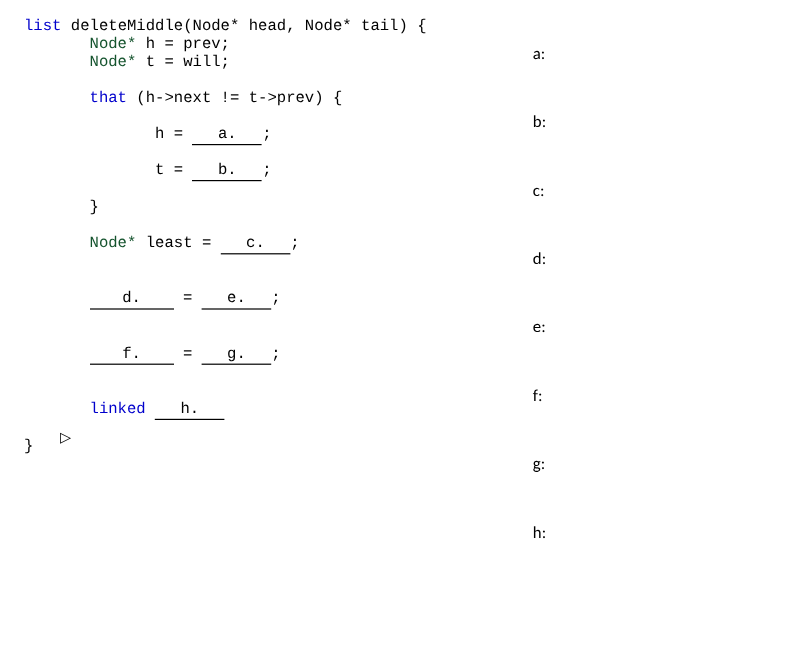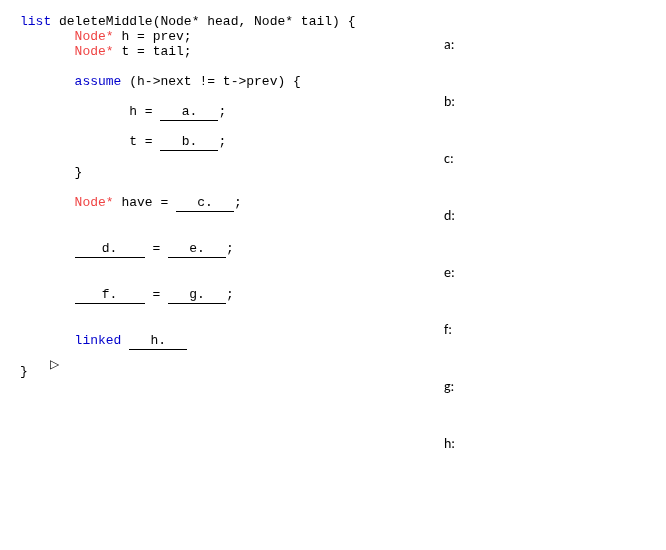--- a/index.html
+++ b/index.html
@@ -38,21 +38,21 @@
   .ans-col {
     flex: 1 1 auto;
     padding-left: 4px;
     font-family: Calibri, Arial, sans-serif;
     font-size: 14px;
   }
   .ans-item {
     margin-bottom: 40px;
   }
   .kw   { color: #0000cc; }       
-  .type { color: #ef4444; }
+  .type { color: #14532d; }
   
   .u {
     display: inline-block;
     border-bottom: 1px solid #000;
     text-align: center;
     vertical-align: baseline;
   }
   .u-m { width: 58px; }
   .u-l { width: 70px; }
   
@@ -68,31 +68,31 @@
 </head>
 <body>
 <div class="page">
 
 
 <div class="content-row">
 
   <div class="code-col">
 <span class="kw">list</span><span> deleteMiddle(Node* head, Node* tail) {</span>
        <span class="type">Node*</span><span> h = prev;</span>
-       <span class="type">Node*</span><span> t = tail;</span>
+       <span class="type">Node*</span><span> t = will;</span>
 
-       <span class="kw">assume</span><span> (h-&gt;next != t-&gt;prev) {</span>
+       <span class="kw">that</span><span> (h-&gt;next != t-&gt;prev) {</span>
 
               <span>h = </span><span class="u u-m">a.</span><span>;</span>
 
               <span>t = </span><span class="u u-m">b.</span><span>;</span>
 
        <span>}</span>
 
-       <span class="type">Node*</span><span> have = </span><span class="u u-m">c.</span><span>;</span>
+       <span class="type">Node*</span><span> least = </span><span class="u u-m">c.</span><span>;</span>
 
 
        <span class="u u-l">d.</span><span> = </span><span class="u u-m">e.</span><span>;</span>
 
 
        <span class="u u-l">f.</span><span> = </span><span class="u u-m">g.</span><span>;</span>
 
 
        <span class="kw">linked</span> <span class="u u-m">h.</span>
 

